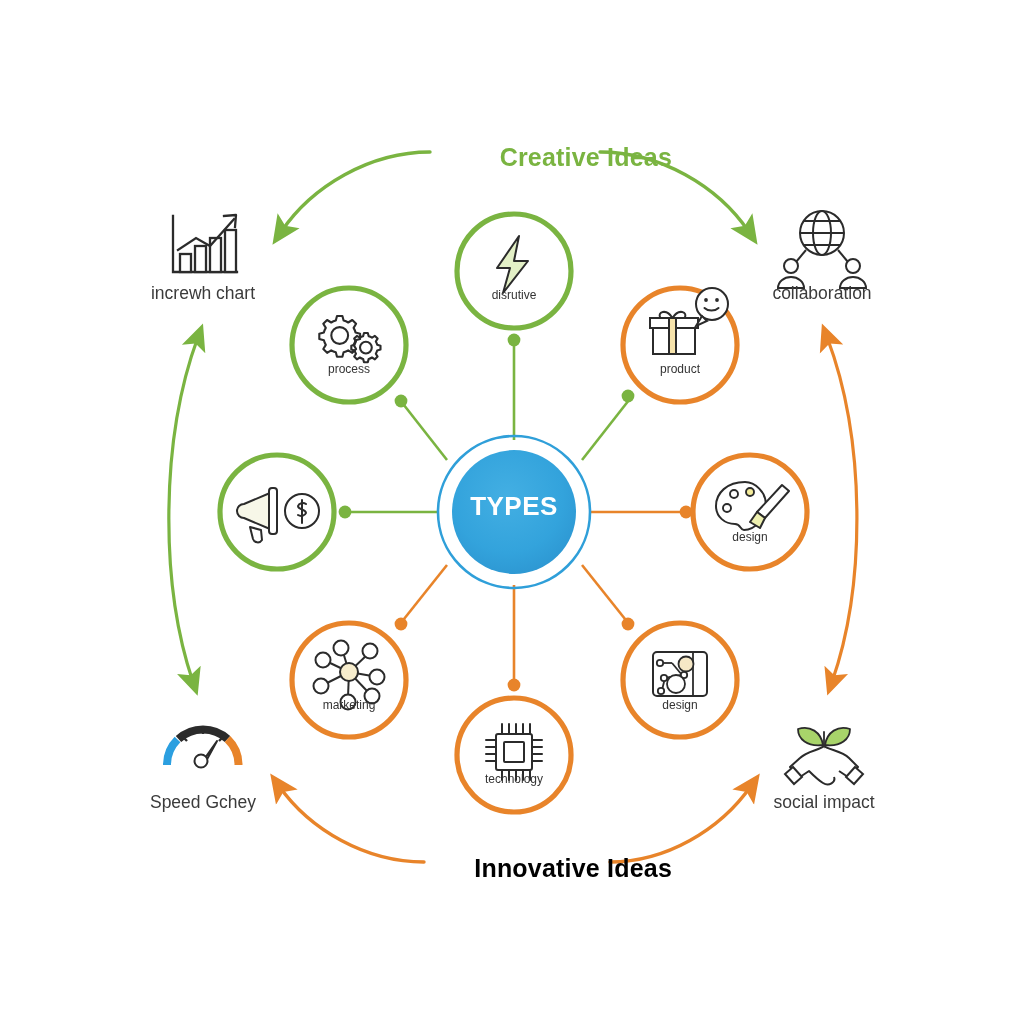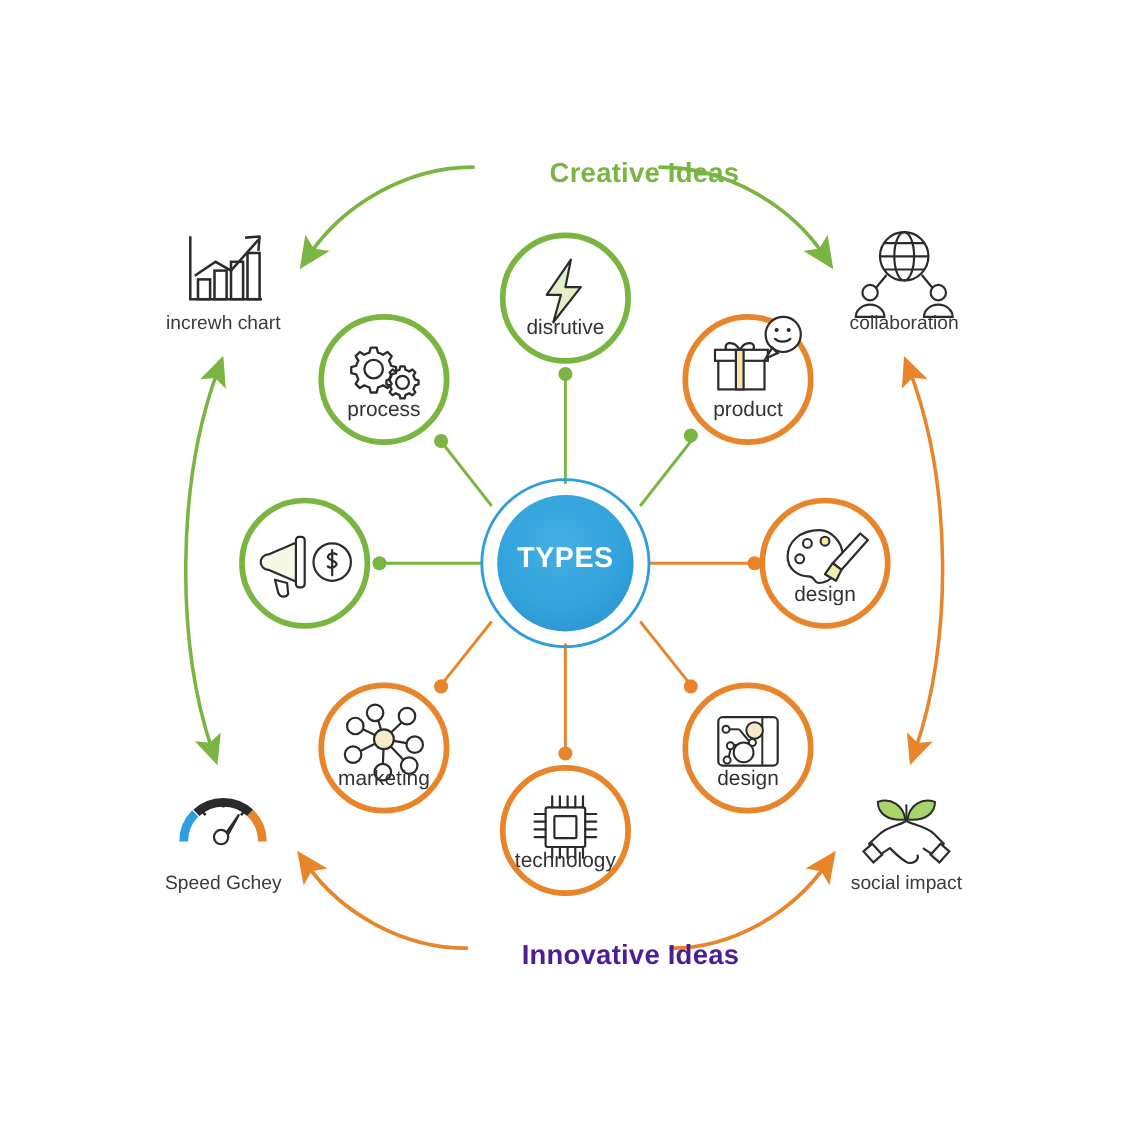--- a/index.html
+++ b/index.html
@@ -13,27 +13,27 @@
   #stage{position:absolute;left:0;top:0;width:1024px;height:1024px;}
   svg#canvas{position:absolute;left:0;top:0;width:1024px;height:1024px;}
   .arc-title{
     position:absolute;
     text-align:right;
     font-size:25px;
     font-weight:bold;
     letter-spacing:0.2px;
   }
   .arc-title.green{color:#7ab441;}
-  .arc-title.orange{color:#4c1d95;}
+  .arc-title.orange{color:#000000;}
 
   .node-label{
     position:absolute;
     width:150px;
     text-align:center;
-    font-size:19px;
+    font-size:12px;
     color:#333333;
     pointer-events:none;
   }
   .outer-label{
     position:absolute;
     width:210px;
     text-align:center;
     font-size:17.5px;
     color:#3b3b3b;
     pointer-events:none;

